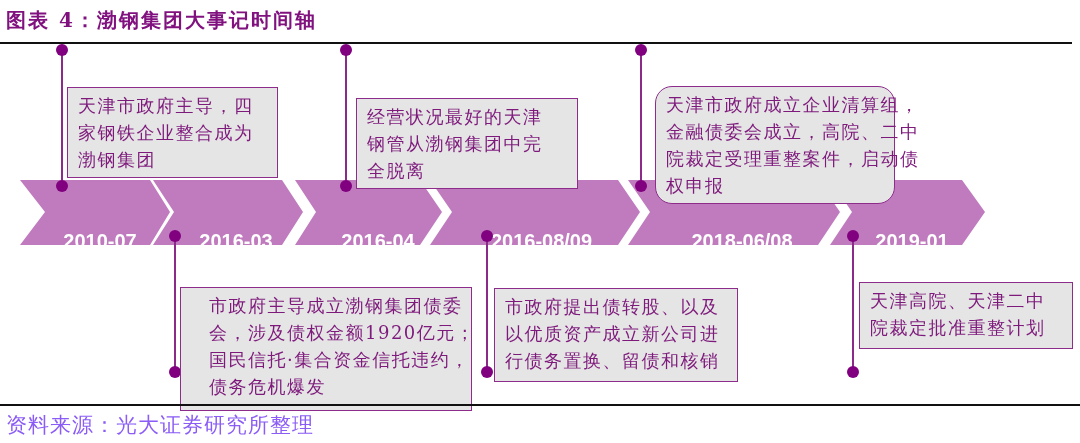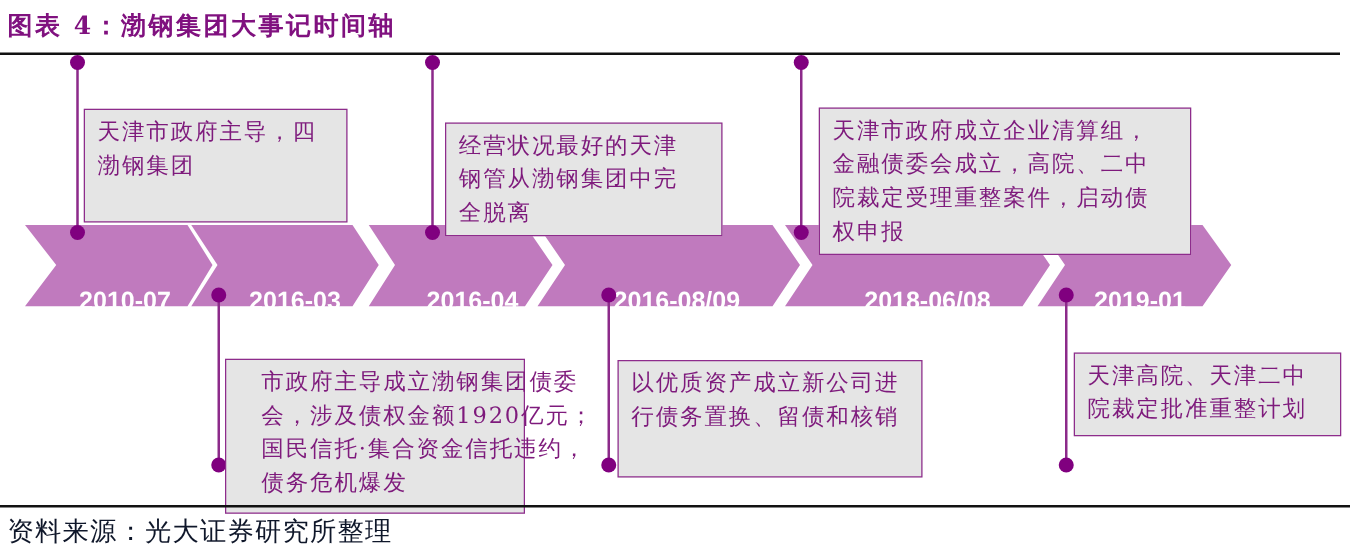--- a/index.html
+++ b/index.html
@@ -4,21 +4,21 @@
 <style>
   html, body { margin: 0; padding: 0; background: #ffffff; }
   body { width: 1080px; height: 443px; position: relative; overflow: hidden;
          font-family: "DejaVu Sans", "Liberation Sans", sans-serif; }
   .title { position: absolute; left: 6px; top: 2px; font-size: 20px; font-weight: bold;
            color: #80117F; letter-spacing: 2px; line-height: 36px; white-space: nowrap;
            font-family: "DejaVu Serif", "Liberation Serif", serif; }
   .rule { position: absolute; left: 0; height: 2px; background: #111; }
   .rule.top { top: 42px; width: 1072px; }
   .rule.bottom { top: 404px; width: 1080px; }
-  .source { position: absolute; left: 6px; top: 411px; font-size: 21px; color: #0f172a;
+  .source { position: absolute; left: 6px; top: 411px; font-size: 21px; color: #8b5cf6;
             white-space: nowrap; letter-spacing: 1px;
             font-family: Liberation Serif, serif; }
   svg.band { position: absolute; left: 0; top: 0; }
   .chev-label { position: absolute; top: 199px; height: 28px; line-height: 28px; text-align: center;
                 color: #ffffff; font-weight: bold; font-size: 20px;
                 font-family: "Liberation Sans", "DejaVu Sans", sans-serif; white-space: nowrap; margin-top: 28px; }
   .box { position: absolute; border: 1.5px solid #8E2C8C; background: #e5e5e5;
          color: #7E1A7C; font-size: 18px; line-height: 27px; padding: 4px 10px;
          box-sizing: border-box; letter-spacing: 1.5px;
          font-family: "DejaVu Serif", "Liberation Serif", serif; margin-top: 22px; }
@@ -67,44 +67,46 @@
 <div class="stem" style="left:486px;top:236px;height:140px;"></div>
 <div class="dot" style="left:481px;top:230px;"></div>
 <div class="dot" style="left:481px;top:366px;"></div>
 
 <div class="stem" style="left:852px;top:236px;height:140px;"></div>
 <div class="dot" style="left:847px;top:230px;"></div>
 <div class="dot" style="left:847px;top:366px;"></div>
 
 <div class="box" style="left:67px;top:65px;width:211px;height:91px;">
   <span class="line">天津市政府主导，四</span>
+  <span class="line">家钢铁企业整合成为</span>
   <span class="line">渤钢集团</span>
 </div>
 
 <div class="box" style="left:356px;top:76px;width:222px;height:91px;">
   <span class="line">经营状况最好的天津</span>
   <span class="line">钢管从渤钢集团中完</span>
   <span class="line">全脱离</span>
 </div>
 
-<div class="box" style="left:655px;top:64px;width:298px;height:118px;">
+<div class="box" style="left:655px;top:64px;width:240px;height:118px;border-radius:17px;">
   <span class="line">天津市政府成立企业清算组，</span>
   <span class="line">金融债委会成立，高院、二中</span>
   <span class="line">院裁定受理重整案件，启动债</span>
   <span class="line">权申报</span>
 </div>
 
-<div class="box" style="left:180px;top:265px;width:240px;height:124px;padding-left:28px;">
+<div class="box" style="left:180px;top:265px;width:292px;height:124px;padding-left:28px;">
   <span class="line">市政府主导成立渤钢集团债委</span>
   <span class="line">会，涉及债权金额1920亿元；</span>
   <span class="line">国民信托·集合资金信托违约，</span>
   <span class="line">债务危机爆发</span>
 </div>
 
 <div class="box" style="left:494px;top:266px;width:244px;height:94px;">
+  <span class="line">市政府提出债转股、以及</span>
   <span class="line">以优质资产成立新公司进</span>
   <span class="line">行债务置换、留债和核销</span>
 </div>
 
 <div class="box" style="left:859px;top:260px;width:214px;height:67px;">
   <span class="line">天津高院、天津二中</span>
   <span class="line">院裁定批准重整计划</span>
 </div>
 
 <div class="rule bottom"></div>

